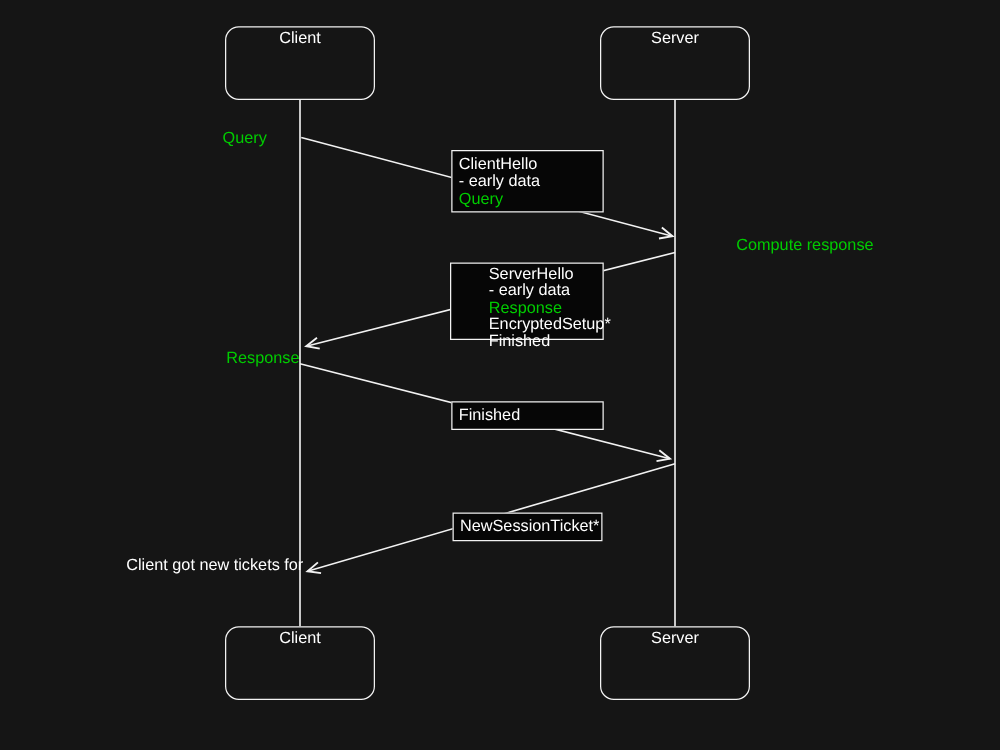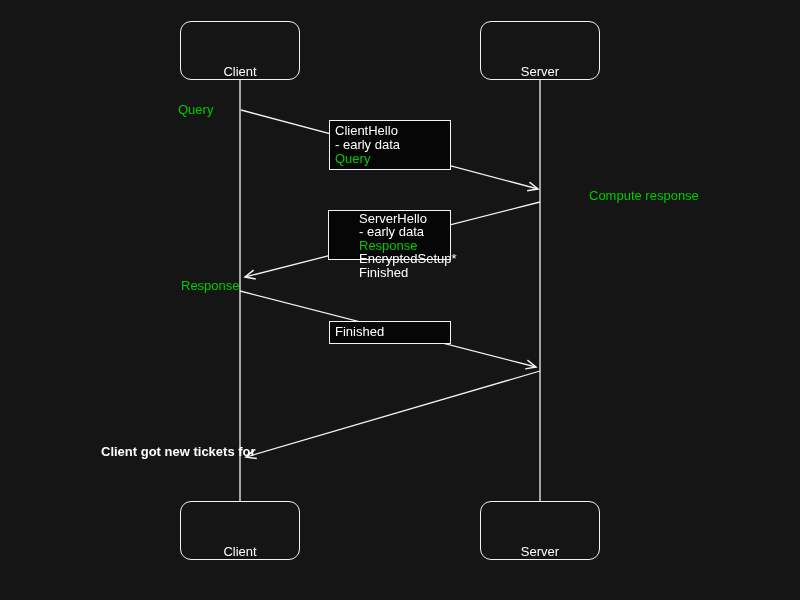--- a/index.html
+++ b/index.html
@@ -26,43 +26,44 @@
   }
   .lines-layer line { stroke: var(--stroke); stroke-width: 1.3; }
   .lines-layer line.arrow { marker-end: url(#arrowhead); }
   .actor-box {
     position: absolute;
     width: 120px; height: 59px;
     border: 1.4px solid var(--stroke);
     border-radius: 11px;
     background: var(--bg);
     display: flex;
-    align-items: flex-end;
+    align-items: flex-start;
     justify-content: center;
     color: var(--text);
     font-size: 13px;
   }
   .msg-box {
     position: absolute;
     border: 1.2px solid var(--stroke);
     background: var(--boxfill);
     color: var(--text);
     font-size: 13px;
     line-height: 13.8px;
     padding: 3px 5px 4px 5px;
+    margin-left: 32px;
   }
   .msg-box .line { white-space: nowrap; }
   .label {
     position: absolute;
     font-size: 13px;
     white-space: nowrap;
   }
   .green { color: var(--green); }
   .white { color: var(--text); }
-  .note { line-height: 15px; font-weight: bold; }
+  .note { line-height: 15px; }
 </style>
 </head>
 <body>
 
 <div class="canvas">
 
   <svg class="lines-layer" viewBox="0 0 800 600" xmlns="http://www.w3.org/2000/svg">
     <defs>
       <marker id="arrowhead" markerUnits="userSpaceOnUse" markerWidth="13" markerHeight="12" refX="11" refY="5.5" orient="auto">
         <polyline points="1,1 11,5.5 1,10" fill="none" stroke="#f2f2f2" stroke-width="1.5"></polyline>
@@ -90,32 +91,35 @@
   <div class="actor-box" style="left:480px; top:501px;">
     <span>Server</span>
   </div>
 
   <div class="msg-box" style="left:329px; top:120px; width:122px; min-height:50px;">
     <div class="line white">ClientHello</div>
     <div class="line white">- early data</div>
     <div class="line green">Query</div>
   </div>
 
-  <div class="msg-box" style="left:328px; top:210px; width:123px; height:50px; padding-top:1px; line-height:13.4px;padding-left:30px;">
+  <div class="msg-box" style="left:328px; top:210px; width:123px; height:62px; padding-top:1px; line-height:13.4px;padding-left:30px;">
     <div class="line white">ServerHello</div>
     <div class="line white">- early data</div>
     <div class="line green">Response</div>
     <div class="line white">EncryptedSetup*</div>
     <div class="line white">Finished</div>
   </div>
 
   <div class="msg-box" style="left:329px; top:321px; width:122px;">
     <div class="line white">Finished</div>
   </div>
 
+  <div class="msg-box" style="left:330px; top:410px; width:120px;">
+    <div class="line white">NewSessionTicket*</div>
+  </div>
 
   <div class="label green" style="left:178px; top:102px;">Query</div>
 
   <div class="label green" style="left:545px; top:188px;margin-left:44px;">Compute response</div>
 
   <div class="label green" style="left:181px; top:278px;">Response</div>
 
   <div class="label white note" style="left:101px; top:444px;">
     <div>Client got new tickets for</div>
   </div>

